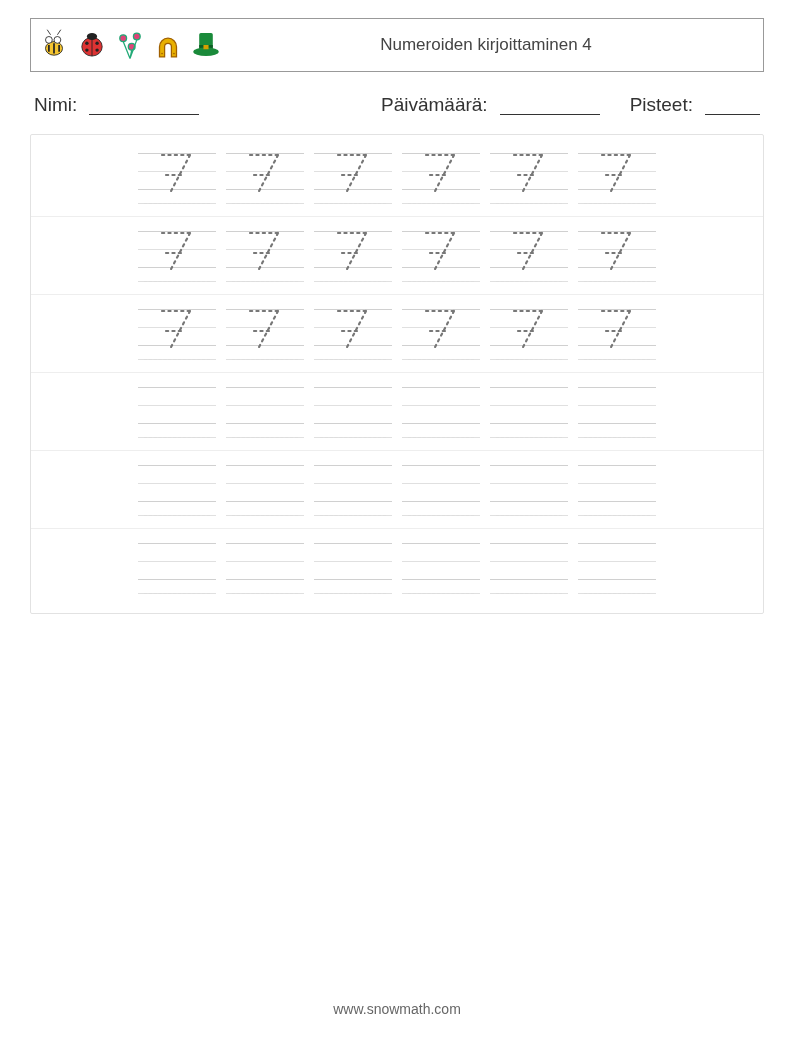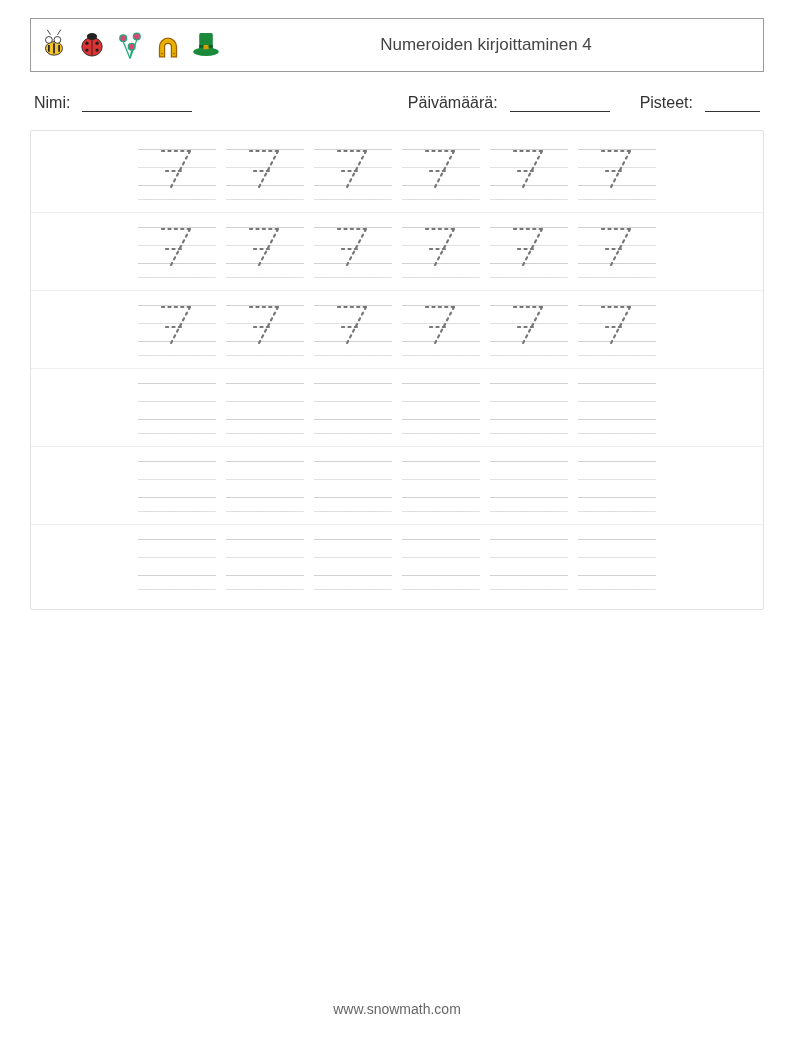--- a/index.html
+++ b/index.html
@@ -34,21 +34,21 @@
   .icon{width:34px;height:34px;}
   .title{
     flex:1;
     text-align:center;
     font-size:17px;
     color:#444;
     padding-right:10px;
   }
   .meta-line{
     display:flex;
-    font-size:16px;
+    font-size:19px;
     color:#333;
     margin:22px 4px 18px 4px;
     gap:8px;
   }
   .meta-line .spacer{flex:1;}
   .blank{
     border-bottom:1px solid #333;
     display:inline-block;
     height:1.1em;
     vertical-align:baseline;

